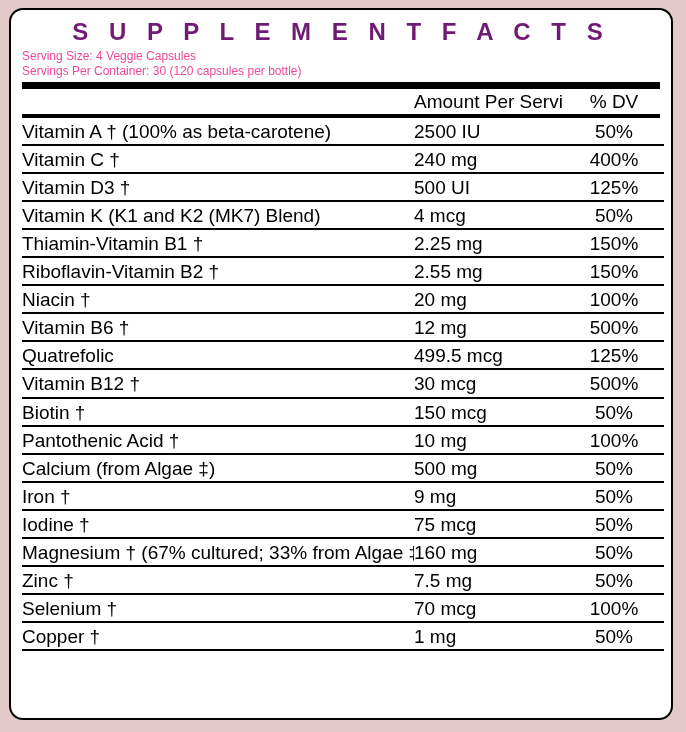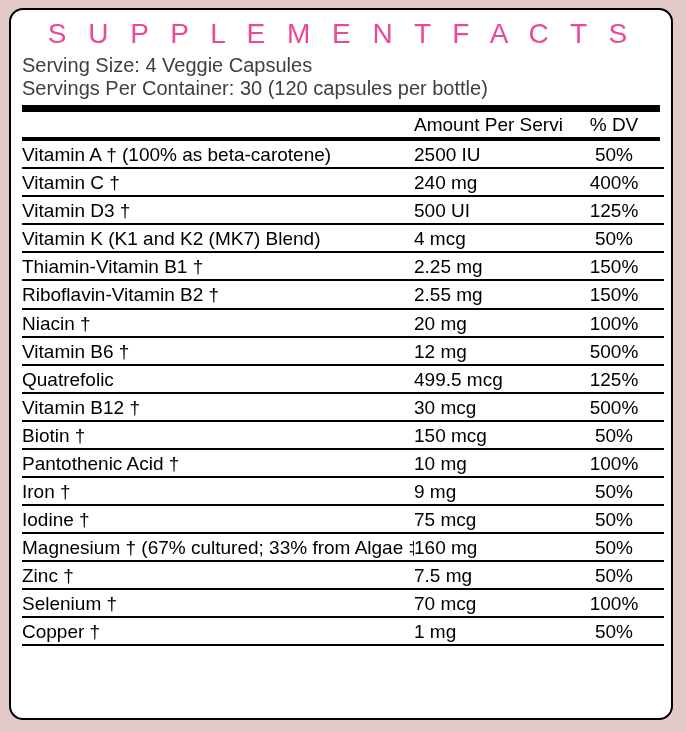--- a/index.html
+++ b/index.html
@@ -23,31 +23,31 @@
     background: #ffffff;
     border: 2px solid #000000;
     border-radius: 14px;
     overflow: hidden;
   }
   .inner {
     padding: 0 11px;
   }
   .title {
     text-align: center;
-    font-size: 28px;
-    font-weight: normal;
+    font-size: 24px;
+    font-weight: bold;
     letter-spacing: 7px;
-    color: #ec4899;
+    color: #701a75;
     margin: 9px 0 4px 0;
     line-height: 1.1;
     white-space: nowrap;
   }
   .serving {
-    font-size: 20px;
-    color: #404040;
+    font-size: 12px;
+    color: #ec4899;
     line-height: 1.18;
     white-space: nowrap;
   }
   .rule-thick {
     height: 7px;
     background: #000;
     margin-top: 4px;
   }
   .rule-med {
     height: 4px;
@@ -162,20 +162,25 @@
             <td class="c-name">Biotin †</td>
             <td class="c-amt">150 mcg</td>
             <td class="c-dv">50%</td>
           </tr>
           <tr class="row">
             <td class="c-name">Pantothenic Acid †</td>
             <td class="c-amt">10 mg</td>
             <td class="c-dv">100%</td>
           </tr>
           <tr class="row">
+            <td class="c-name">Calcium (from Algae ‡)</td>
+            <td class="c-amt">500 mg</td>
+            <td class="c-dv">50%</td>
+          </tr>
+          <tr class="row">
             <td class="c-name">Iron †</td>
             <td class="c-amt">9 mg</td>
             <td class="c-dv">50%</td>
           </tr>
           <tr class="row">
             <td class="c-name">Iodine †</td>
             <td class="c-amt">75 mcg</td>
             <td class="c-dv">50%</td>
           </tr>
           <tr class="row">

